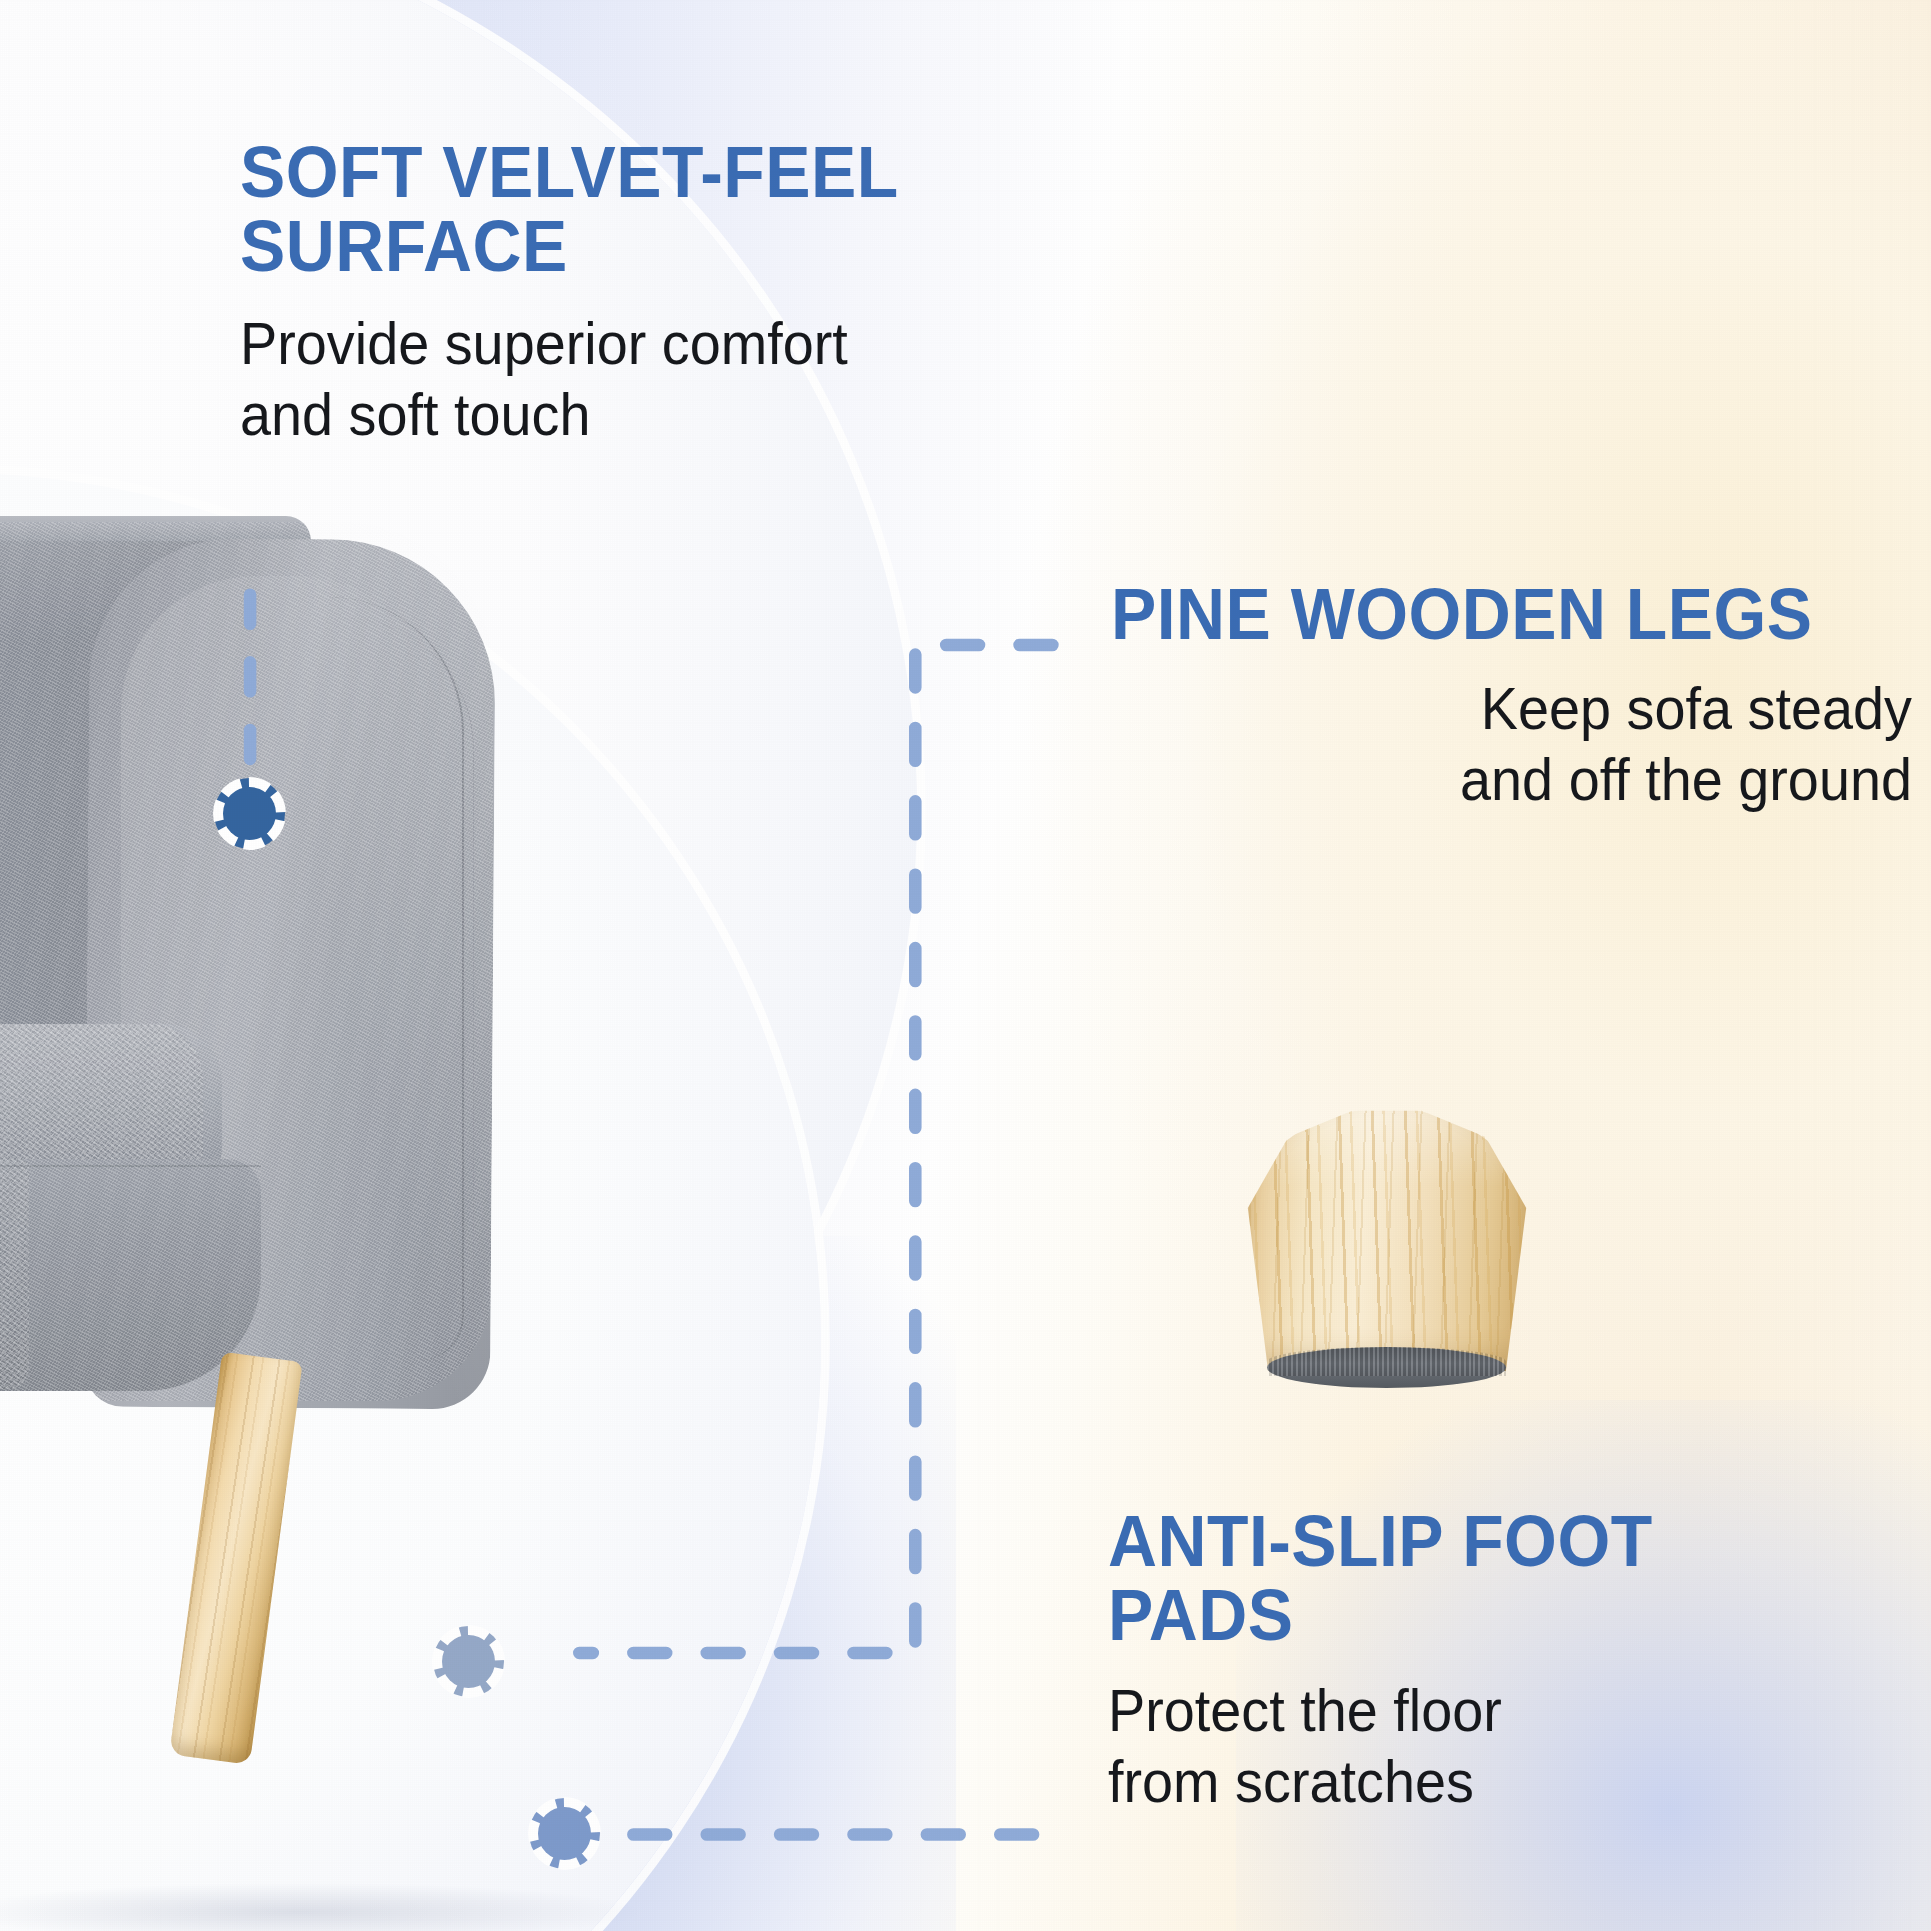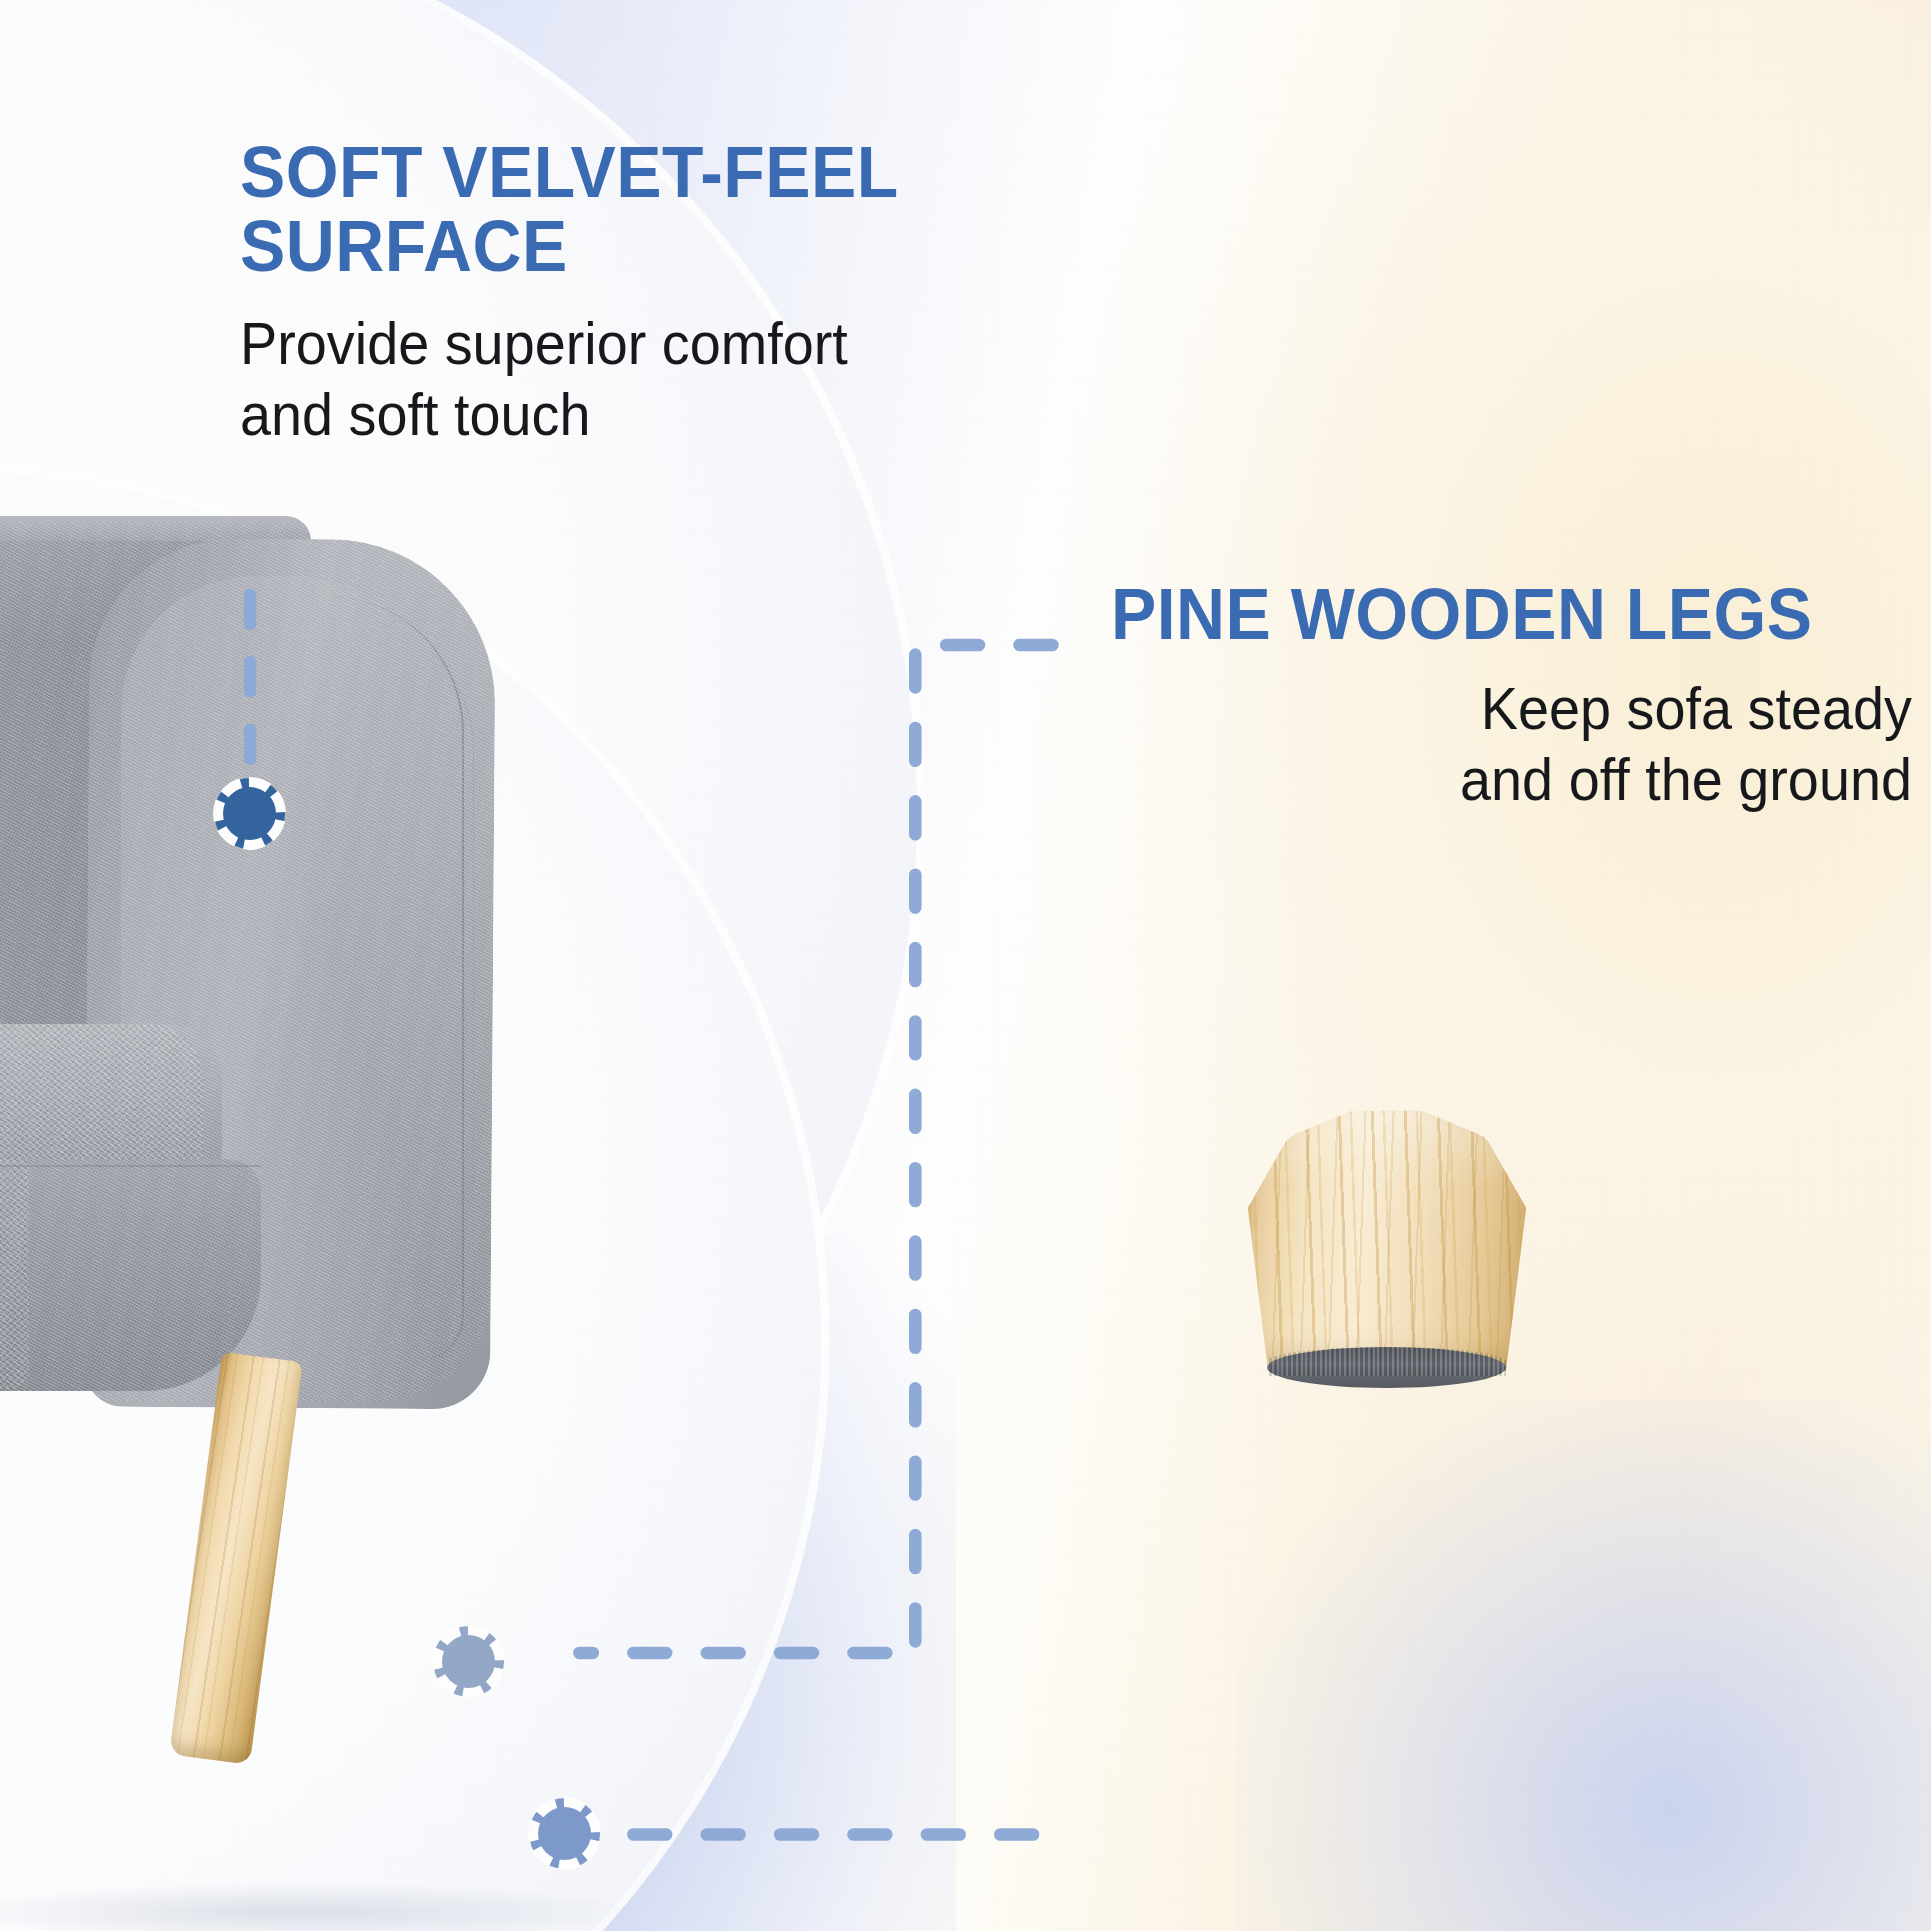--- a/index.html
+++ b/index.html
@@ -306,16 +306,23 @@
   </div>
 
   <div id="blk-legs">
     <div class="title">PINE WOODEN LEGS</div>
     <div class="sub">
       <div>Keep sofa steady</div>
       <div>and off the ground</div>
     </div>
   </div>
 
+  <div id="blk-pads">
+    <div class="title">ANTI-SLIP FOOT PADS</div>
+    <div class="sub">
+      <div>Protect the floor</div>
+      <div>from scratches</div>
+    </div>
+  </div>
 
   <div class="grain"></div>
 </div>
 
 
 </body></html>

